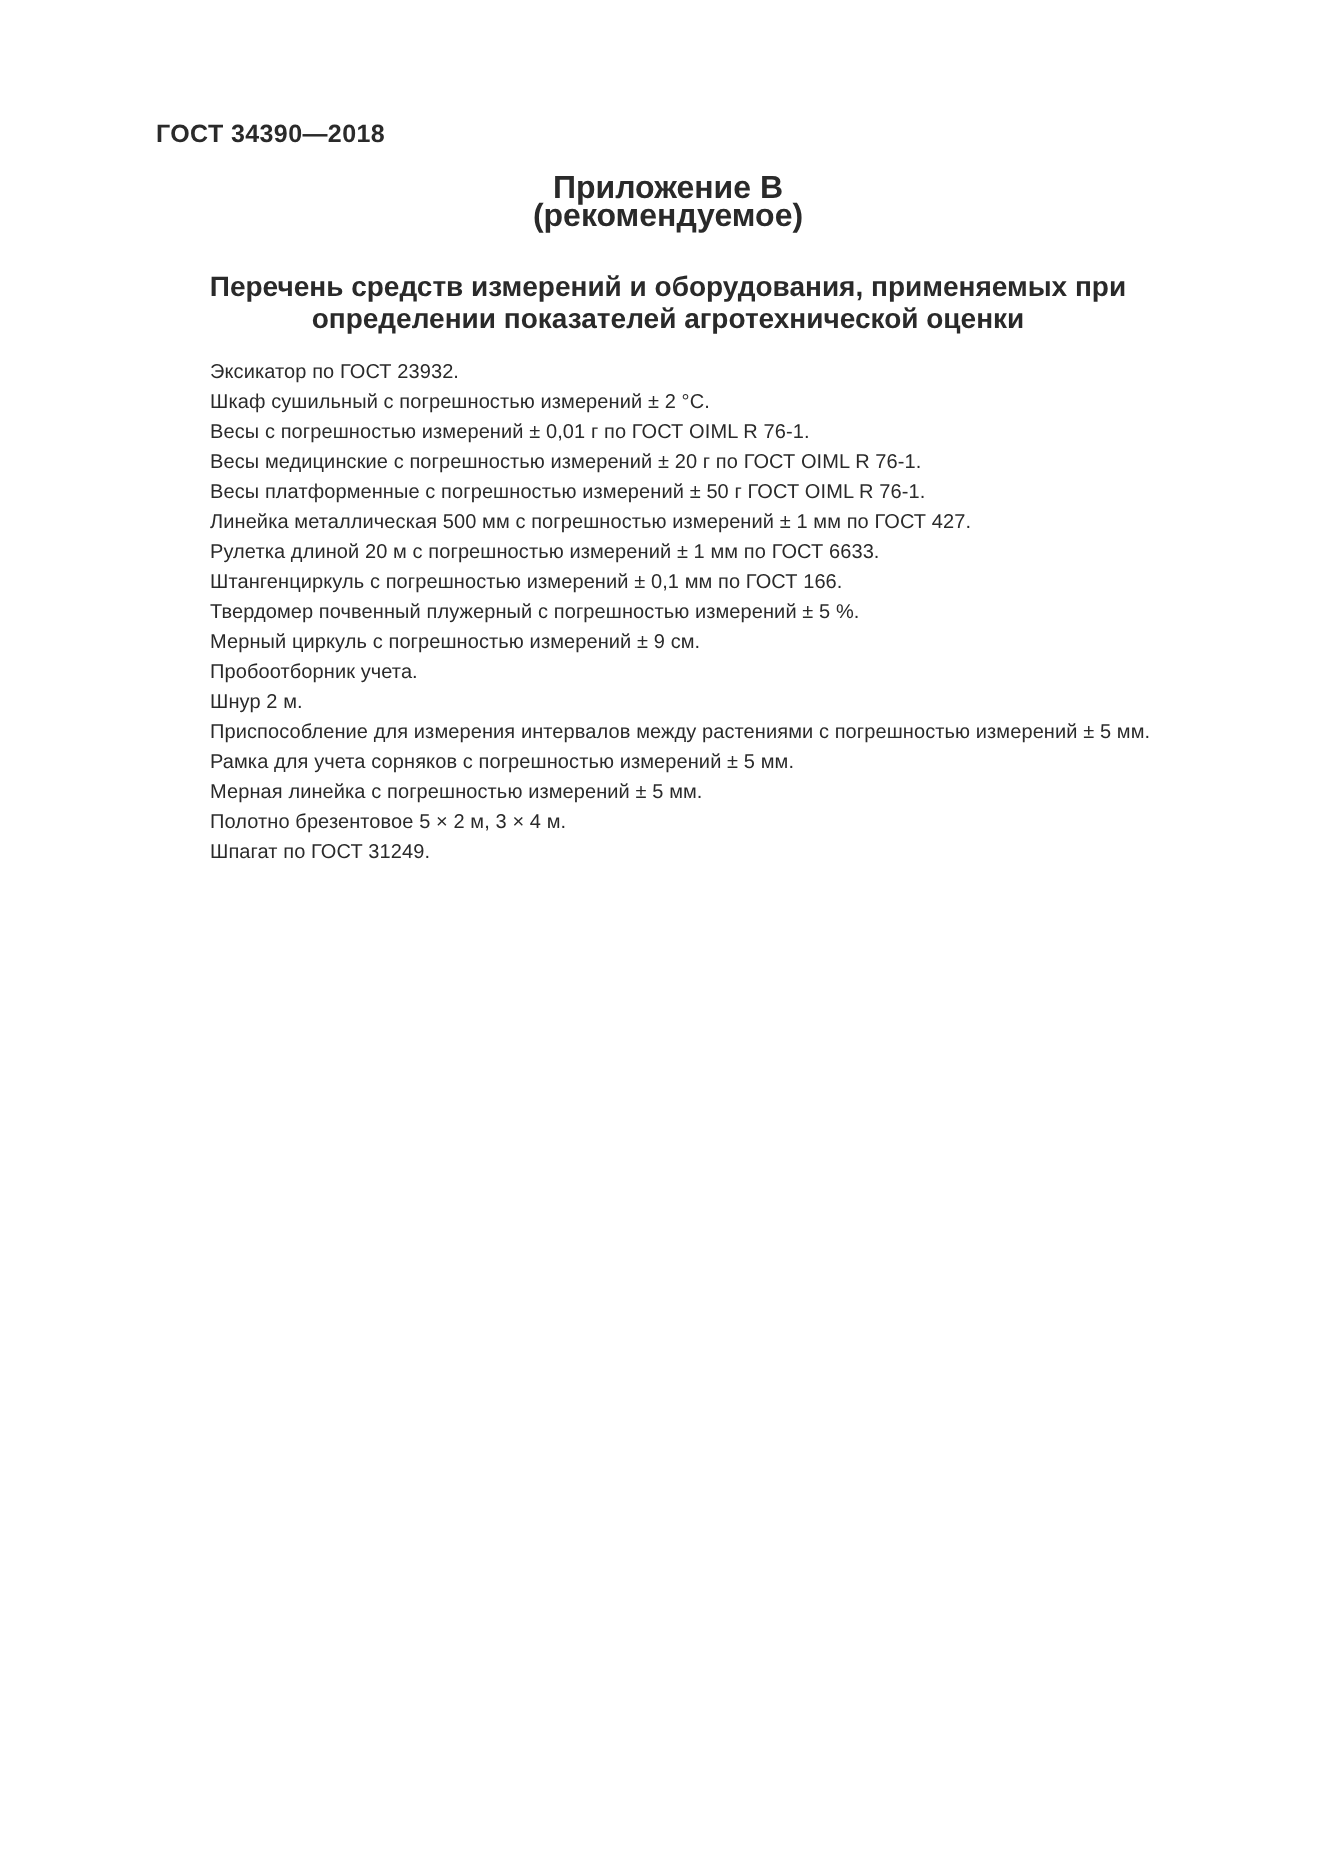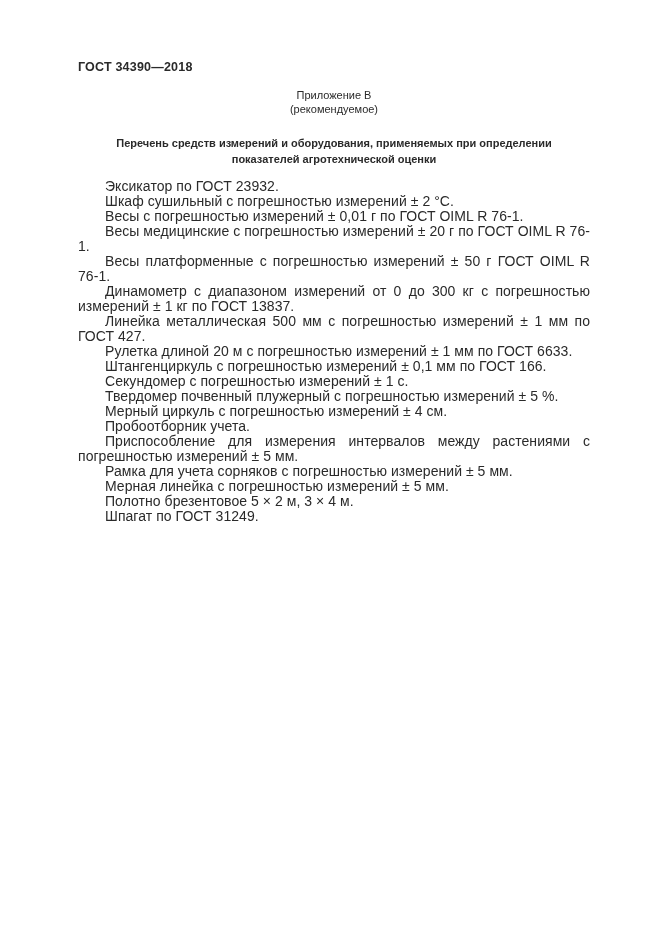--- a/index.html
+++ b/index.html
@@ -24,48 +24,48 @@
     font-size: 12.5px;
     font-weight: bold;
     letter-spacing: 0.2px;
   }
   .appendix {
     position: absolute;
     left: 78px;
     top: 88px;
     width: 512px;
     text-align: center;
-    font-size: 11px;
-    font-weight: normal;
+    font-size: 16px;
+    font-weight: bold;
     line-height: 14px;
   }
   .title {
     position: absolute;
     left: 78px;
     top: 136px;
     width: 512px;
     margin: 0;
     text-align: center;
-    font-size: 11px;
+    font-size: 14px;
     font-weight: bold;
     line-height: 15.5px;
   }
   .title .title-inner {
     display: inline-block;
     max-width: 478px;
   }
   .equipment-list {
     position: absolute;
     left: 78px;
     top: 179px;
     width: 512px;
   }
   .equipment-list p {
     margin: 0;
-    font-size: 14px;
+    font-size: 10px;
     line-height: 15px;
     text-indent: 27px;
     text-align: justify;
     letter-spacing: 0.05px;
   }
   .page-number {
     position: absolute;
     left: 78px;
     top: 841px;
     font-size: 13px;
@@ -86,28 +86,27 @@
   <h1 class="title">
     <span class="title-inner">Перечень средств измерений и оборудования, применяемых при определении показателей агротехнической оценки</span>
   </h1>
 
   <div class="equipment-list">
       <p>Эксикатор по ГОСТ 23932.</p>
       <p>Шкаф сушильный с погрешностью измерений ± 2 °С.</p>
       <p>Весы с погрешностью измерений ± 0,01 г по ГОСТ OIML R 76-1.</p>
       <p>Весы медицинские с погрешностью измерений ± 20 г по ГОСТ OIML R 76-1.</p>
       <p>Весы платформенные с погрешностью измерений ± 50 г ГОСТ OIML R 76-1.</p>
-      <p>Динамометр с диапазоном измерений от 0 до 300 кг с погрешностью измерений ± 1 кг по ГОСТ 13837.</p>
       <p>Линейка металлическая 500 мм с погрешностью измерений ± 1 мм по ГОСТ 427.</p>
       <p>Рулетка длиной 20 м с погрешностью измерений ± 1 мм по ГОСТ 6633.</p>
       <p>Штангенциркуль с погрешностью измерений ± 0,1 мм по ГОСТ 166.</p>
-      <p>Секундомер с погрешностью измерений ± 1 с.</p>
       <p>Твердомер почвенный плужерный с погрешностью измерений ± 5 %.</p>
-      <p>Мерный циркуль с погрешностью измерений ± 4 см.</p>
+      <p>Мерный циркуль с погрешностью измерений ± 9 см.</p>
       <p>Пробоотборник учета.</p>
+      <p>Шнур 2 м.</p>
       <p>Приспособление для измерения интервалов между растениями с погрешностью измерений ± 5 мм.</p>
       <p>Рамка для учета сорняков с погрешностью измерений ± 5 мм.</p>
       <p>Мерная линейка с погрешностью измерений ± 5 мм.</p>
       <p>Полотно брезентовое 5 × 2 м, 3 × 4 м.</p>
       <p>Шпагат по ГОСТ 31249.</p>
     </div>
 
   <div class="page-number">40</div>
 
 </div>

